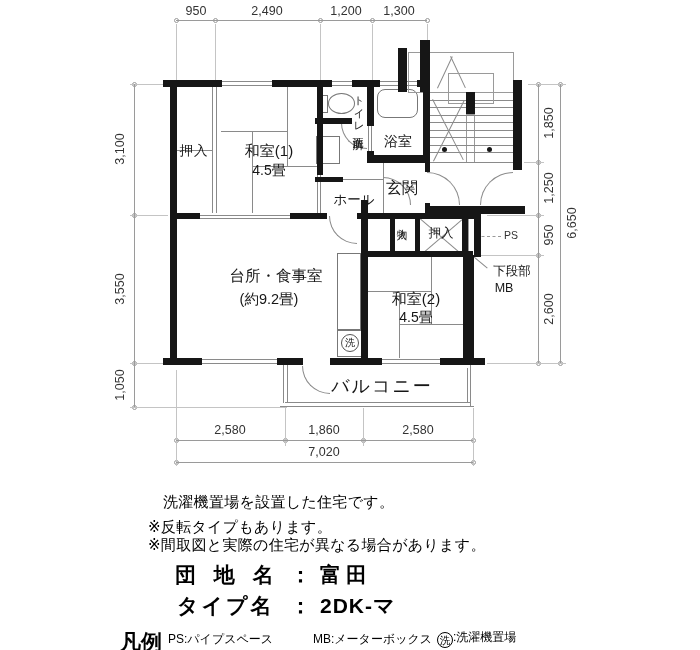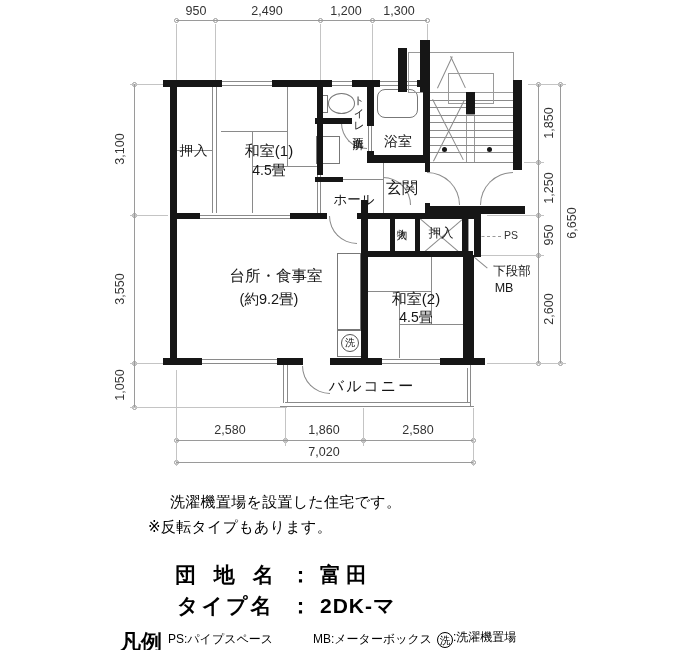--- a/index.html
+++ b/index.html
@@ -221,27 +221,28 @@
     <span class="lb" style="left:354px;top:200px;font-size:13.5px">ホール</span>
     <span class="lbv" style="left:397px;top:221px;font-size:10.5px;letter-spacing:0">物入</span>
     <span class="lb" style="left:441px;top:234px;font-size:12.5px">押入</span>
     <span class="lb" style="left:511px;top:236px;font-size:10.5px;color:#333">PS</span>
     <span class="lb" style="left:512px;top:272px;font-size:12.5px">下段部</span>
     <span class="lb" style="left:504px;top:289px;font-size:12.5px">MB</span>
     <span class="lb" style="left:276px;top:276px;font-size:15.5px">台所・食事室</span>
     <span class="lb" style="left:269px;top:300px;font-size:14.5px">(約9.2畳)</span>
     <span class="lb" style="left:416px;top:299px;font-size:15px">和室(2)</span>
     <span class="lb" style="left:416px;top:317px;font-size:14px">4.5畳</span>
-    <span class="lb" style="left:372px;top:386px;font-size:15px;letter-spacing:2px">バルコニー</span>
+    <span class="lb" style="left:382px;top:386px;font-size:18px;letter-spacing:2px">バルコニー</span>
 
     <div class="laundry-circ" style="left:341px;top:334px;width:18px;height:18px;font-size:10px;line-height:16px">洗</div>
   </div>
 
-  <span class="note" style="left:170px;top:493px">洗濯機置場を設置した住宅です。</span>
+  <span class="note" style="left:163px;top:493px">洗濯機置場を設置した住宅です。</span>
   <span class="note" style="left:148px;top:518px">※反転タイプもあります。</span>
+  <span class="note" style="left:148px;top:536px">※間取図と実際の住宅が異なる場合があります。</span>
 
   <span class="t-label" style="left:175px;top:561px;letter-spacing:6px">団 地 名</span>
   <span class="t-label" style="left:290px;top:561px">：</span>
   <span class="t-label" style="left:320px;top:561px;letter-spacing:5px">富田</span>
   <span class="t-label" style="left:177px;top:592px;letter-spacing:3px">タイプ名</span>
   <span class="t-label" style="left:290px;top:592px">：</span>
   <span class="t-label" style="left:320px;top:592px;letter-spacing:1px">2DK-マ</span>
 
   <span class="leg" style="left:120px;top:628px;font-size:21px;font-weight:bold">凡例</span>
   <span class="leg" style="left:168px;top:631px">PS:パイプスペース</span>

